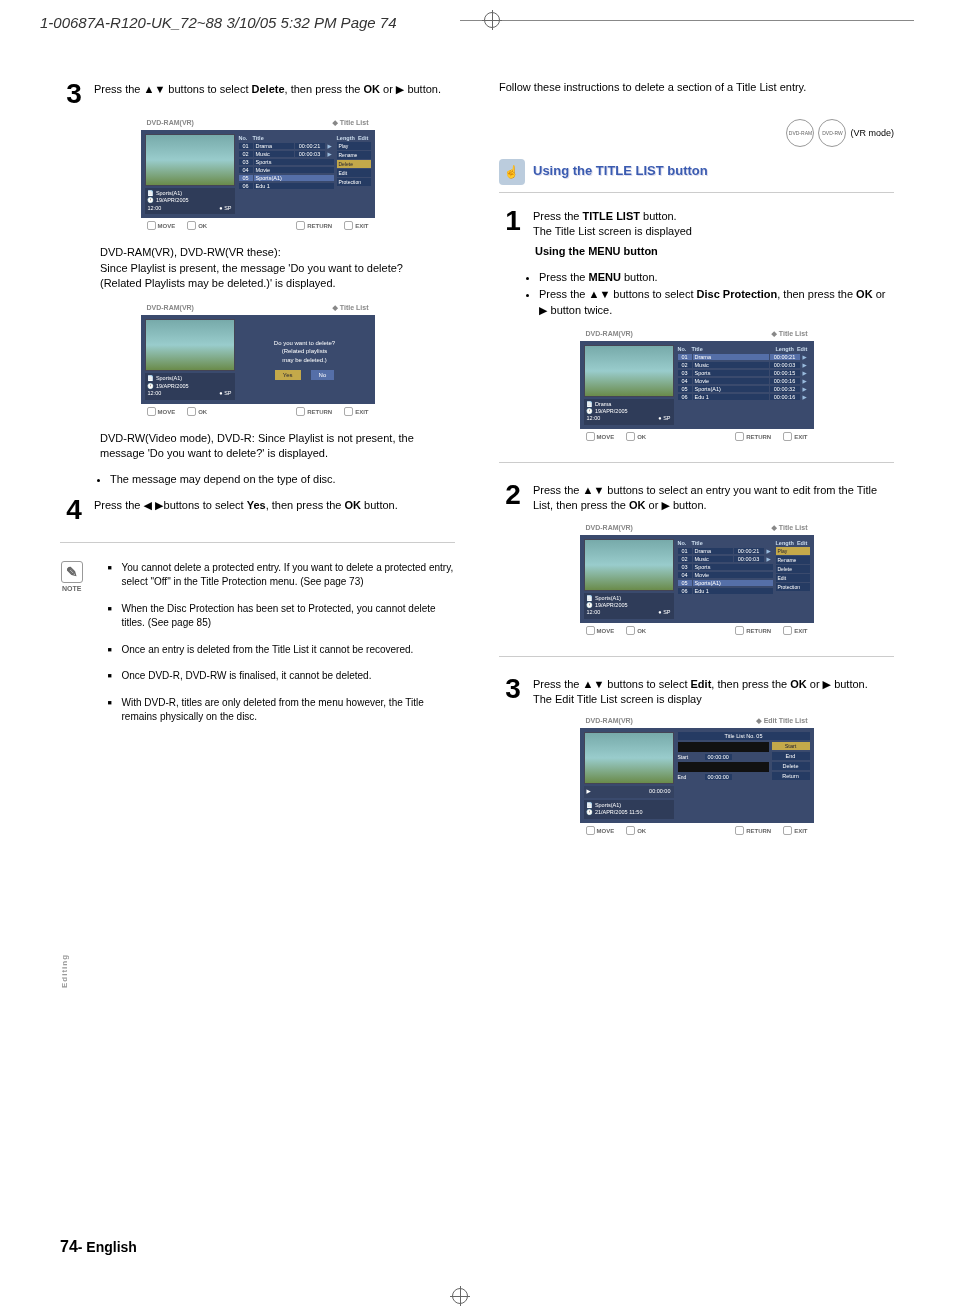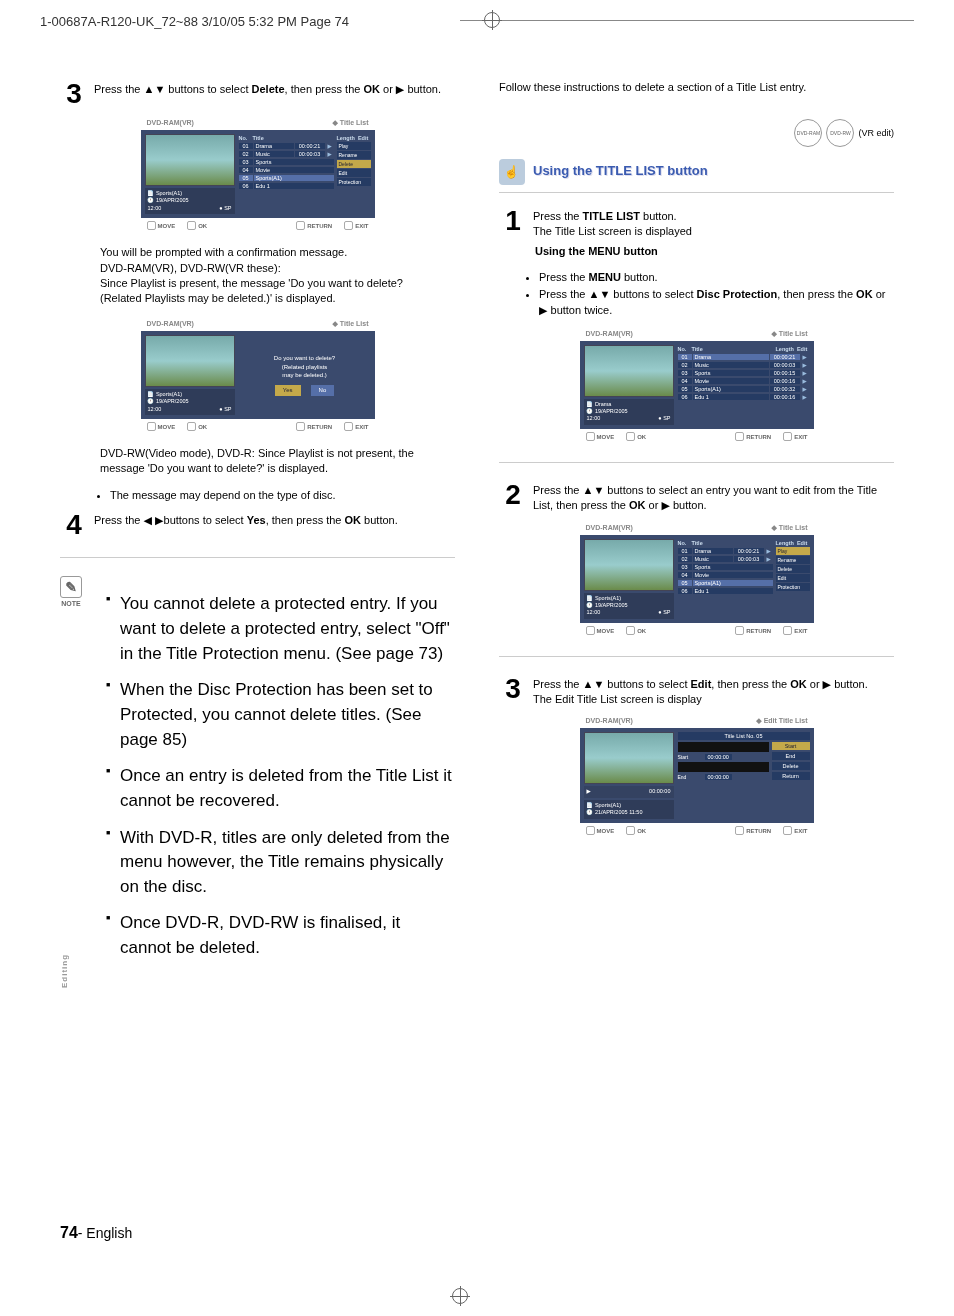--- a/index.html
+++ b/index.html
@@ -10,24 +10,25 @@
     width: 954px;
     height: 1316px;
     position: relative;
     background: #fff;
   }
   .print-header {
     position: absolute;
     top: 14px;
     left: 40px;
     right: 40px;
-    font-size: 13px;
+    font-size: 15px;
     color: #333;
     display: flex;
     align-items: center;
+    font-style: italic;
   }
   .print-header .reg-line {
     position: absolute;
     left: 420px;
     right: 0;
     top: 6px;
     border-top: 1px solid #888;
   }
   .reg-circle {
     position: absolute;
@@ -118,38 +119,38 @@
   .ed-col{display:flex;flex-direction:column;gap:1px;width:34px;}
   .ed-btn{background:#253b63;font-size:5px;padding:1px 2px;text-align:left;}
   .ed-btn.s{background:#c4a94a;color:#223;}
   .screen-ftr{
     display:flex;gap:12px;font-size:6px;color:#666;font-weight:bold;padding:3px 6px;
   }
   .screen-ftr span b{display:inline-block;width:9px;height:9px;border:1px solid #aaa;border-radius:2px;margin-right:2px;vertical-align:-2px;font-weight:normal;}
   .body-text { font-size: 11px; line-height: 1.4; margin: 0 28px 10px 40px; }
   ul.bullets { list-style: disc; margin: 4px 0 8px 50px; font-size: 11px; line-height: 1.5;}
   ul.bullets.inset { margin-left: 16px; }
-  ul.squares { list-style: none; margin: 16px 0 0 10px; font-size: 17px; line-height: 1.45; }
+  ul.squares { list-style: none; margin: 0 0 0 10px; font-size: 10px; line-height: 1.45; }
   ul.squares li { position:relative; padding-left:14px; margin-bottom:12px;}
   ul.squares li::before{content:"■";font-size:7px;position:absolute;left:0;top:2px;}
   .note-row { display:flex; gap:14px; align-items:flex-start; margin-top:14px;}
   .note-icon { width:40px;text-align:center;font-size:7px;color:#666;font-weight:bold;}
   .note-icon span{display:block;border:1px solid #999;border-radius:3px;width:22px;height:22px;margin:0 auto 2px;line-height:20px;font-size:14px;}
   .section-title{font-size:17px;font-weight:bold;margin-bottom:6px;display:flex;align-items:center;gap:6px;}
   .section-title::before{content:"";width:5px;height:19px;background:#111;display:inline-block;}
   .sub-intro{font-size:11px;line-height:1.4;margin-bottom:24px;}
   .mode-row{display:flex;justify-content:flex-end;gap:4px;align-items:center;margin-bottom:8px;font-size:9px;}
   .chip{width:28px;height:28px;border:1.5px solid #999;border-radius:50%;display:flex;align-items:center;justify-content:center;font-size:5px;color:#666;text-align:center;line-height:1;}
   .sub-h{font-size:13px;font-weight:bold;color:#3a5bb0;text-shadow:1px 1px #dde;margin:8px 0 10px;}
   .sub-h-row{display:flex;gap:8px;align-items:center;border-bottom:1px solid #ccc;padding-bottom:4px;}
   .sub-h-icon{width:26px;height:26px;background:#bcd;border-radius:4px;display:flex;align-items:center;justify-content:center;font-size:12px;color:#456;}
   hr.thin{border:none;border-top:1px solid #ccc;margin:18px 0;}
   .using-menu{font-size:11px;font-weight:bold;margin:0 0 12px 36px;}
   .side-label{position:absolute;left:0;top:908px;font-size:8px;color:#999;font-weight:bold;transform:rotate(-90deg);transform-origin:left top;letter-spacing:1px;}
-  .pg-footer{position:absolute;left:0;bottom:14px;font-size:14px;}
+  .pg-footer{position:absolute;left:0;bottom:0;font-size:14px;font-weight:bold;}
   .pg-footer b{font-size:16px;}
   .dialog-screen .screen-right{display:flex;flex-direction:column;align-items:center;justify-content:center;text-align:center;font-size:6px;line-height:1.4;}
   .yn-row{display:flex;gap:10px;margin-top:6px;}
   .yn{background:#c4a94a;color:#223;padding:1px 8px;font-size:6px;}
   .yn.alt{background:#556fa8;color:#fff;}
   .edit-screen .screen-right{display:flex;flex-direction:column;gap:2px;align-items:center;}
   .edit-top{background:#253b63;font-size:5.5px;padding:1px 4px;width:100%;text-align:center;}
   .edit-grid{display:flex;gap:3px;width:100%;}
   .edit-thumb{flex:1;background:#111;height:38px;}
   .ed-side{display:flex;flex-direction:column;gap:2px;width:38px;}
@@ -257,21 +258,20 @@
         </div>
         <div class="screen-ftr">
             <span><b></b><span>MOVE</span></span>
             <span><b></b><span>OK</span></span>
             <span style="margin-left:auto;"><b></b><span>RETURN</span></span>
             <span><b></b><span>EXIT</span></span>
           </div>
       </div>
 
       <div class="body-text">
-        <div>You will be prompted with a confirmation message.</div>
         <div>DVD-RAM(VR), DVD-RW(VR these):</div>
         <div>Since Playlist is present, the message 'Do you want to delete?(Related Playlists may be deleted.)' is displayed.</div>
       </div>
 
       <div class="screen dialog-screen">
         <div class="screen-hdr">
             <span>DVD-RAM(VR)</span>
             <span>◆ <span>Title List</span></span>
           </div>
         <div class="screen-body">
@@ -320,33 +320,33 @@
 
       <div class="note-row">
         <div class="note-icon">
             <span>✎</span>
             <div>NOTE</div>
           </div>
         <ul class="squares">
           <li>You cannot delete a protected entry. If you want to delete a protected entry, select "Off" in the Title Protection menu. (See page 73)</li>
           <li>When the Disc Protection has been set to Protected, you cannot delete titles. (See page 85)</li>
           <li>Once an entry is deleted from the Title List it cannot be recovered.</li>
+          <li>Once DVD-R, DVD-RW is finalised, it cannot be deleted.</li>
           <li>With DVD-R, titles are only deleted from the menu however, the Title remains physically on the disc.</li>
-          <li>Once DVD-R, DVD-RW is finalised, it cannot be deleted.</li>
         </ul>
       </div>
 
     </div>
 
     <div class="col">
       <div class="sub-intro">Follow these instructions to delete a section of a Title List entry.</div>
       <div class="mode-row">
         <div class="chip">DVD-RAM</div>
         <div class="chip">DVD-RW</div>
-        <span>(VR edit)</span>
+        <span>(VR mode)</span>
       </div>
 
       <div class="sub-h-row">
         <div class="sub-h-icon">☝</div>
         <div class="sub-h">Using the TITLE LIST button</div>
       </div>
 
       <div style="height:14px;"></div>
 
       <div class="step-row">

